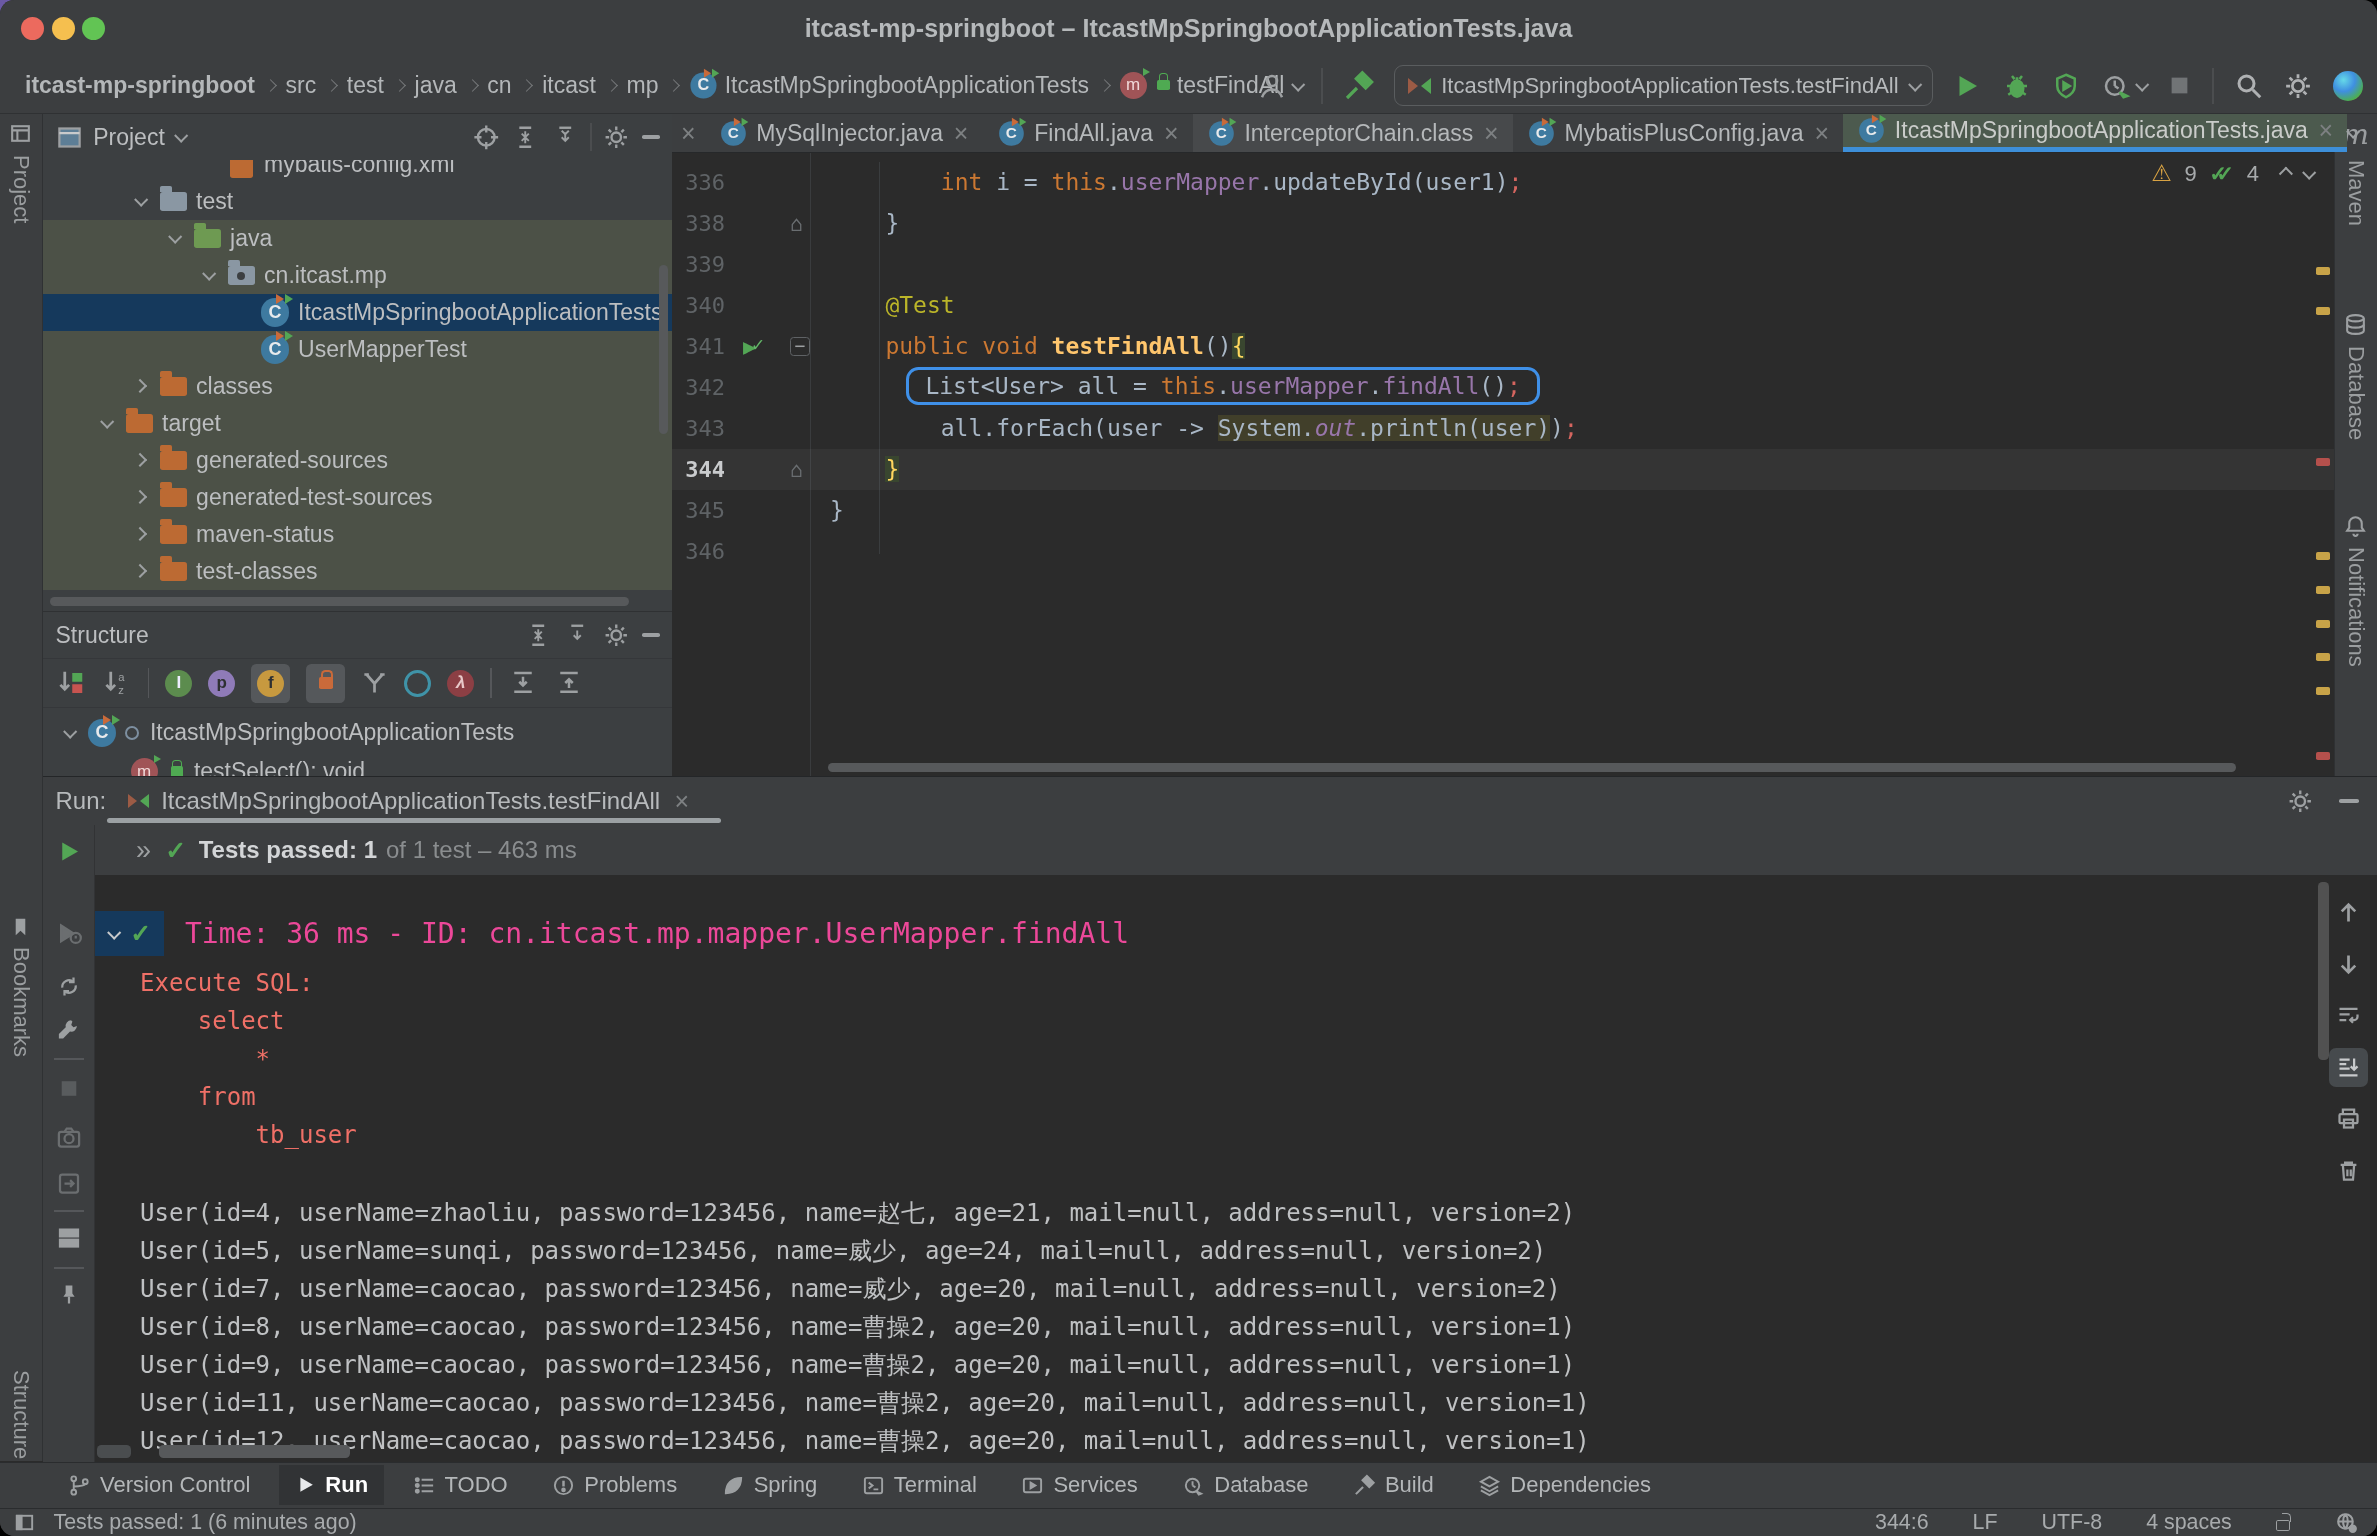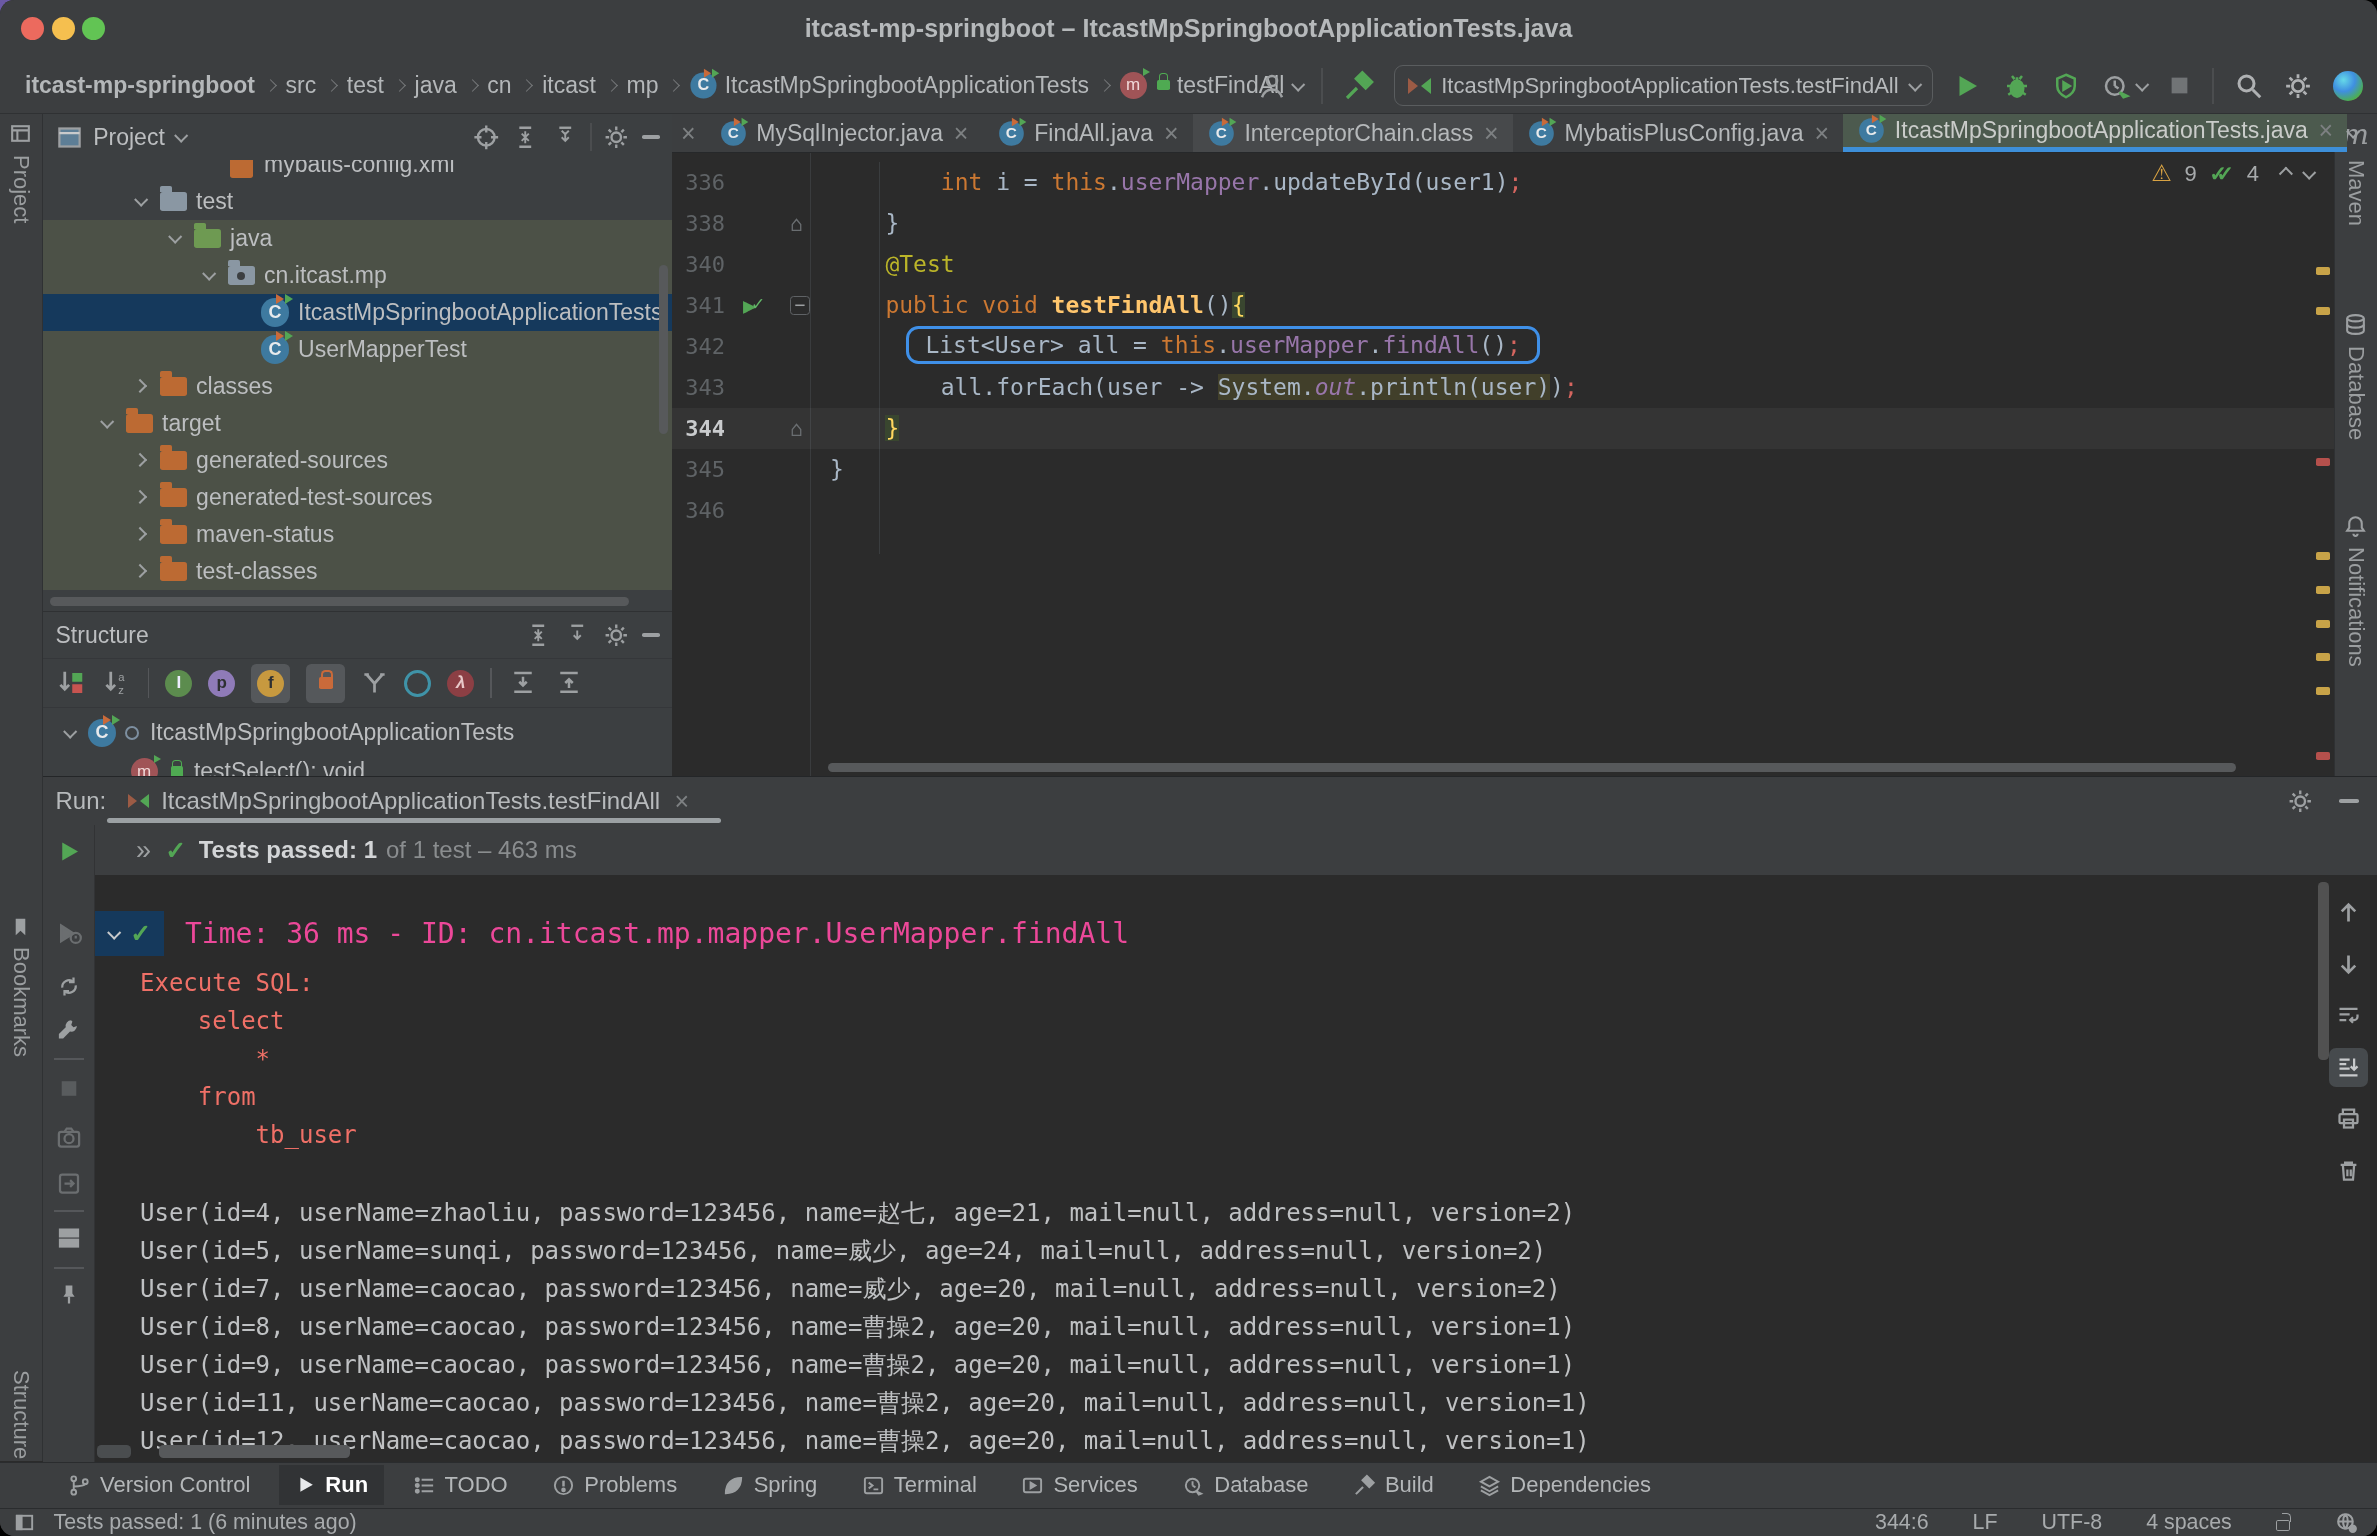--- a/index.html
+++ b/index.html
@@ -544,20 +544,21 @@
 
     </span>
   </div>
 
   <div id="ecode">
     <div class="gutter-sep"></div>
     <div class="indent-guide"></div>
     <div id="elines">
         <div class="eline"><span class="lnum">336</span><span class="codeseg"><span class="tk d">        </span><span class="tk k">int</span><span class="tk d"> i = </span><span class="tk k">this</span><span class="tk d">.</span><span class="tk f">userMapper</span><span class="tk d">.updateById(user1)</span><span class="tk s">;</span></span></div>
         <div class="eline"><span class="lnum">338</span><span class="fold" style="font-size:21.4px">⌂</span><span class="codeseg"><span class="tk d">    }</span></span></div>
+        <div class="eline"><span class="lnum">339</span><span class="codeseg"></span></div>
         <div class="eline"><span class="lnum">340</span><span class="codeseg"><span class="tk a">    @Test</span></span></div>
         <div class="eline"><span class="lnum">341</span><span class="grun">▶<span class="gchk">✓</span></span><span class="fold-open">−</span><span class="codeseg"><span class="tk d">    </span><span class="tk k">public</span><span class="tk d"> </span><span class="tk k">void</span><span class="tk d"> </span><span class="tk m">testFindAll</span><span class="tk d">()</span><span class="tk bm">{</span></span></div>
         <div class="eline"><span class="lnum">342</span><span class="codeseg"><span class="tk d">    </span><span class="codebox"><span class="tk d">List&lt;User&gt; all = </span><span class="tk k">this</span><span class="tk d">.</span><span class="tk f">userMapper</span><span class="tk d">.</span><span class="tk f">findAll</span><span class="tk d">()</span><span class="tk s">;</span></span></span></div>
         <div class="eline"><span class="lnum">343</span><span class="codeseg"><span class="tk d">        all.forEach(user -&gt; </span><span class="tk d hl">System.</span><span class="tk fi hl">out</span><span class="tk d hl">.println(user)</span><span class="tk d">)</span><span class="tk s">;</span></span></div>
         <div class="eline cur"><span class="lnum">344</span><span class="fold" style="font-size:21.4px">⌂</span><span class="codeseg"><span class="tk d">    </span><span class="tk bm">}</span></span></div>
         <div class="eline"><span class="lnum">345</span><span class="codeseg"><span class="tk d">}</span></span></div>
         <div class="eline"><span class="lnum">346</span><span class="codeseg"></span></div>
       </div>
     <div id="inspect">
       <span class="warnico">⚠</span>

